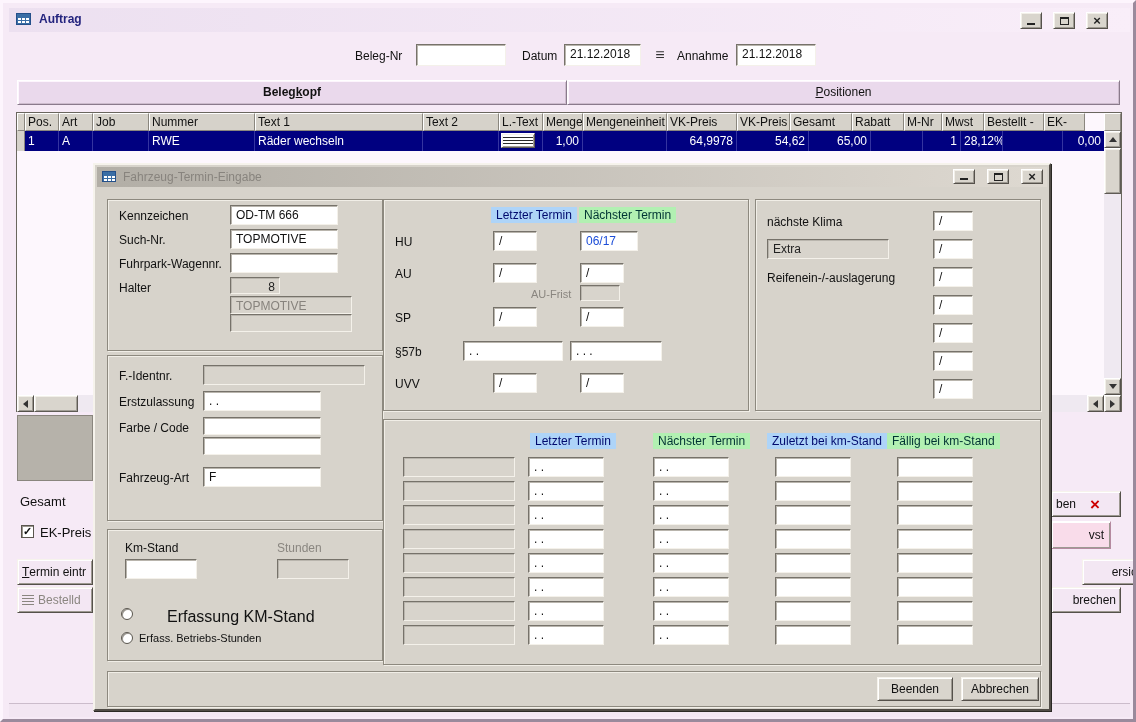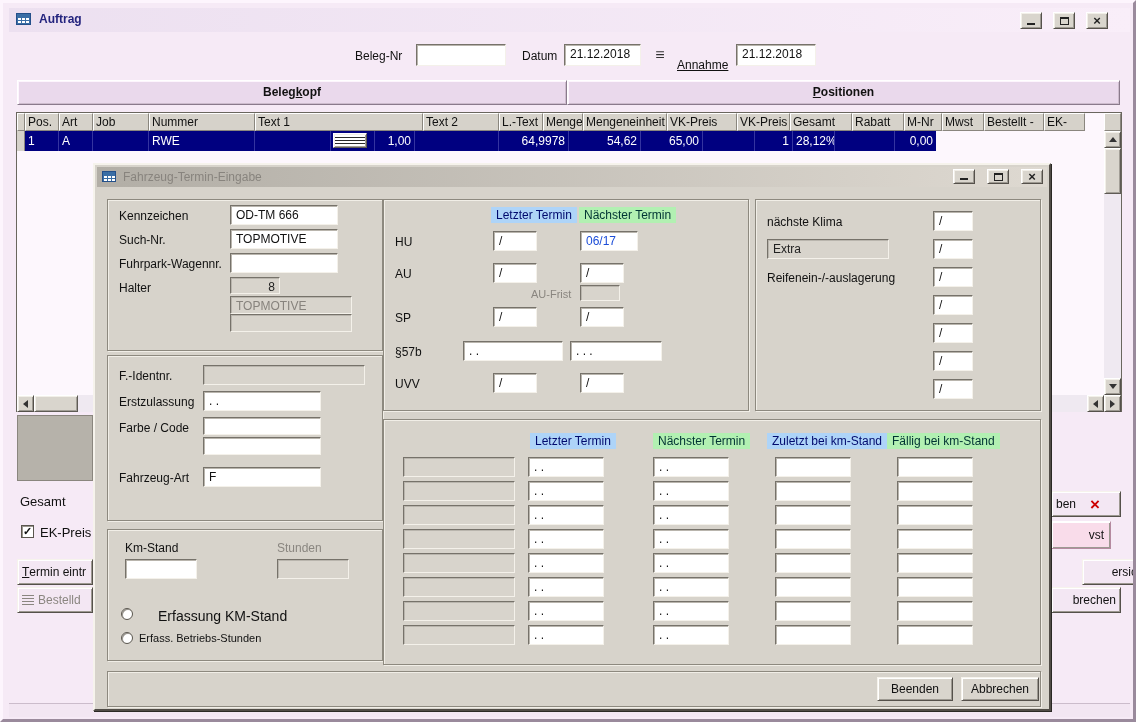--- a/index.html
+++ b/index.html
@@ -80,29 +80,29 @@
   <div class="fld" style="left:413px;top:41px;width:90px;height:22px;">
     <span></span>
   </div>
   <div class="lbl" style="left:519px;top:46px;">Datum</div>
   <div class="fld" style="left:561px;top:41px;width:77px;height:22px;">
     <span>21.12.2018</span>
   </div>
   <div class="abs" style="left:648px;top:43px;width:18px;height:18px;font-size:16px;font-weight:bold;color:#333;line-height:17px;text-align:center;">
     <span>≡</span>
   </div>
-  <div class="lbl" style="left:674px;top:55px;text-decoration:underline;">Annahme</div>
+  <div class="lbl" style="left:674px;top:46px;">Annahme</div>
   <div class="fld" style="left:733px;top:41px;width:80px;height:22px;">
     <span>21.12.2018</span>
   </div>
 
   <div class="abs raised-pink" style="left:14px;top:77px;width:550px;height:25px;background:#ead9ec;text-align:center;padding-top:4px;font-weight:bold;">
     <span>Beleg</span><span class="accel">k</span><span>opf</span>
   </div>
-  <div class="abs raised-pink" style="left:564px;top:77px;width:553px;height:25px;background:#ead9ec;text-align:center;padding-top:4px;font-weight:bold;">
+  <div class="abs raised-pink" style="left:564px;top:77px;width:553px;height:25px;background:#ead9ec;text-align:center;padding-top:4px;font-weight:normal;">
     <span></span><span class="accel">P</span><span>ositionen</span>
   </div>
 
   <div class="abs" style="left:13px;top:109px;width:1106px;height:300px;border:1px solid #6a665e;background:#fdf7fd;">
 
     <div class="abs" style="left:0;top:0;display:flex;">
       <div class="th" style="width:8px;"></div>
       <div class="th" style="width:34px;">Pos.</div>
       <div class="th" style="width:34px;">Art</div>
       <div class="th" style="width:56px;">Job</div>
@@ -121,20 +121,21 @@
       <div class="th" style="width:60px;">Bestellt -</div>
       <div class="th" style="width:41px;">EK-</div>
     </div>
 
     <div class="abs" style="left:0;top:18px;display:flex;">
       <div class="td" style="width:8px;background:#d6d2ca;border-right:1px solid #8a867e;"></div>
       <div class="td" style="width:34px;">1</div>
       <div class="td" style="width:34px;">A</div>
       <div class="td" style="width:56px;"></div>
       <div class="td" style="width:106px;">RWE</div>
+      <div class="td" style="width:168px;">Räder wechseln</div>
       <div class="td" style="width:76px;"></div>
       <div class="td" style="width:44px;padding:2px;">
         <div class="raised lines-icon" style="width:34px;height:15px;background-color:#fff;"></div>
       </div>
       <div class="td num" style="width:40px;">1,00</div>
       <div class="td" style="width:84px;"></div>
       <div class="td num" style="width:70px;">64,9978</div>
       <div class="td num" style="width:72px;">54,62</div>
       <div class="td num" style="width:62px;">65,00</div>
       <div class="td num" style="width:52px;"></div>
@@ -244,21 +245,21 @@
     <div class="fld" style="left:108px;top:252px;width:118px;height:18px;"><span></span></div>
     <div class="fld" style="left:108px;top:272px;width:118px;height:18px;"><span></span></div>
     <div class="lbl" style="left:24px;top:306px;">Fahrzeug-Art</div>
     <div class="fld" style="left:108px;top:302px;width:118px;height:20px;"><span>F</span></div>
 
     <div class="lbl" style="left:30px;top:376px;">Km-Stand</div>
     <div class="fld" style="left:30px;top:394px;width:72px;height:20px;"><span></span></div>
     <div class="lbl dis" style="left:182px;top:376px;">Stunden</div>
     <div class="fld gray" style="left:182px;top:394px;width:72px;height:20px;"><span></span></div>
     <div class="radio" style="left:26px;top:443px;"></div>
-    <div class="lbl" style="left:31px;top:443px;font-size:14px;padding-left:32px;">Erfassung KM-Stand</div>
+    <div class="lbl" style="left:40px;top:443px;font-size:16px;padding-left:32px;">Erfassung KM-Stand</div>
     <div class="radio" style="left:26px;top:467px;"></div>
     <div class="lbl" style="left:44px;top:467px;font-size:11px;">Erfass. Betriebs-Stunden</div>
 
     <div class="chip blue" style="left:396px;top:42px;">Letzter Termin</div>
     <div class="chip green" style="left:484px;top:42px;">Nächster Termin</div>
 
     <div class="lbl" style="left:300px;top:70px;">HU</div>
     <div class="fld" style="left:398px;top:66px;width:44px;height:20px;"><span>/</span></div>
     <div class="fld" style="left:485px;top:66px;width:58px;height:20px;color:#1d4ed8;"><span>06/17</span></div>
 

